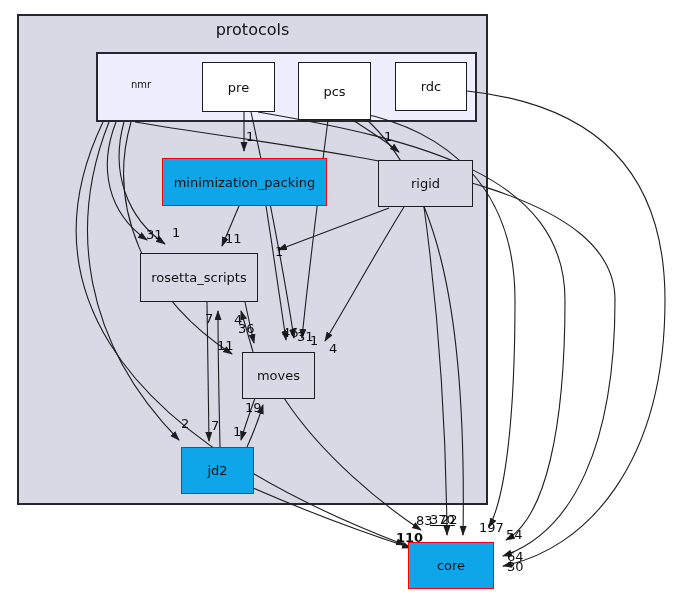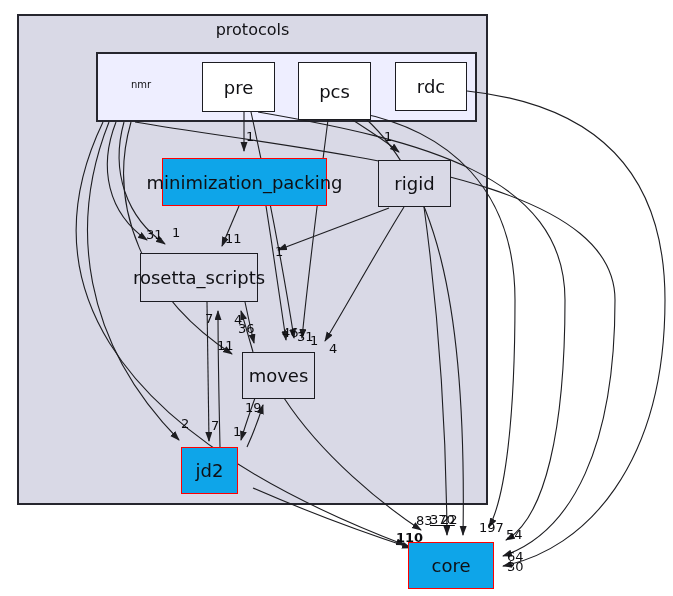--- a/index.html
+++ b/index.html
@@ -19,21 +19,21 @@
   .cluster-title{
     position:absolute;left:17px;top:20px;width:471px;text-align:center;
     font-size:16px;color:#101014;
   }
   .nmr-label{
     position:absolute;left:96px;top:79px;width:90px;text-align:center;
     font-size:10px;color:#101014;
   }
   .node{
     position:absolute;box-sizing:border-box;display:flex;align-items:center;justify-content:center;
-    font-size:18px;color:#101014;background:#ffffff;border:1.5px solid #1c1c22;cursor:pointer;
+    font-size:13px;color:#101014;background:#ffffff;border:1.5px solid #1c1c22;cursor:pointer;
   }
   .node.tint{background:#d9d9e6;}
   .node.redbox{border:1.5px solid #ff0000;background:#0ea5e9;}
   .edges-svg{position:absolute;left:0;top:0;width:673px;height:596px;pointer-events:none;}
   .elabel{
     position:absolute;font-size:13px;color:#0d0d10;line-height:1;white-space:nowrap;
     pointer-events:none;
   }
   .elabel.bold{font-weight:bold;}
 </style>
@@ -89,30 +89,30 @@
   </div>
   <div class="node" style="left:298px;top:62px;width:73px;height:58px;">
     <span>pcs</span>
   </div>
   <div class="node" style="left:395px;top:62px;width:72px;height:49px;">
     <span>rdc</span>
   </div>
   <div class="node redbox" style="left:162px;top:158px;width:165px;height:48px;">
     <span>minimization_packing</span>
   </div>
-  <div class="node tint" style="left:378px;top:160px;width:73px;height:47px;align-items:center;">
+  <div class="node tint" style="left:378px;top:160px;width:95px;height:47px;align-items:center;">
     <span>rigid</span>
   </div>
   <div class="node tint" style="left:140px;top:253px;width:118px;height:49px;">
     <span>rosetta_scripts</span>
   </div>
   <div class="node tint" style="left:242px;top:352px;width:73px;height:47px;">
     <span>moves</span>
   </div>
-  <div class="node redbox" style="left:181px;top:447px;width:57px;height:47px;">
+  <div class="node redbox" style="left:181px;top:447px;width:73px;height:47px;">
     <span>jd2</span>
   </div>
   <div class="node redbox" style="left:408px;top:542px;width:86px;height:47px;">
     <span>core</span>
   </div>
 
   <span class="elabel" style="left:246px;top:130px;">1</span>
   <span class="elabel" style="left:384px;top:130px;">1</span>
   <span class="elabel" style="left:146px;top:228px;">31</span>
   <span class="elabel" style="left:172px;top:226px;">1</span>

